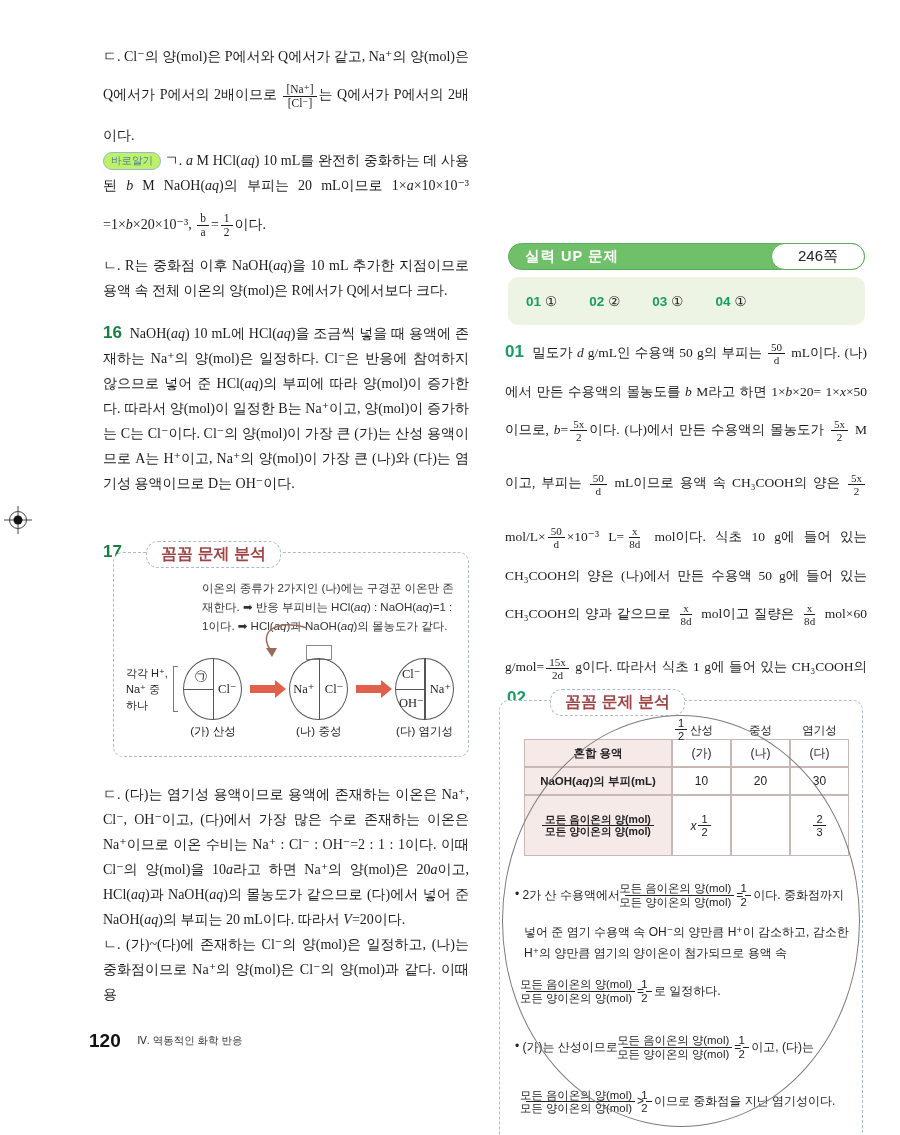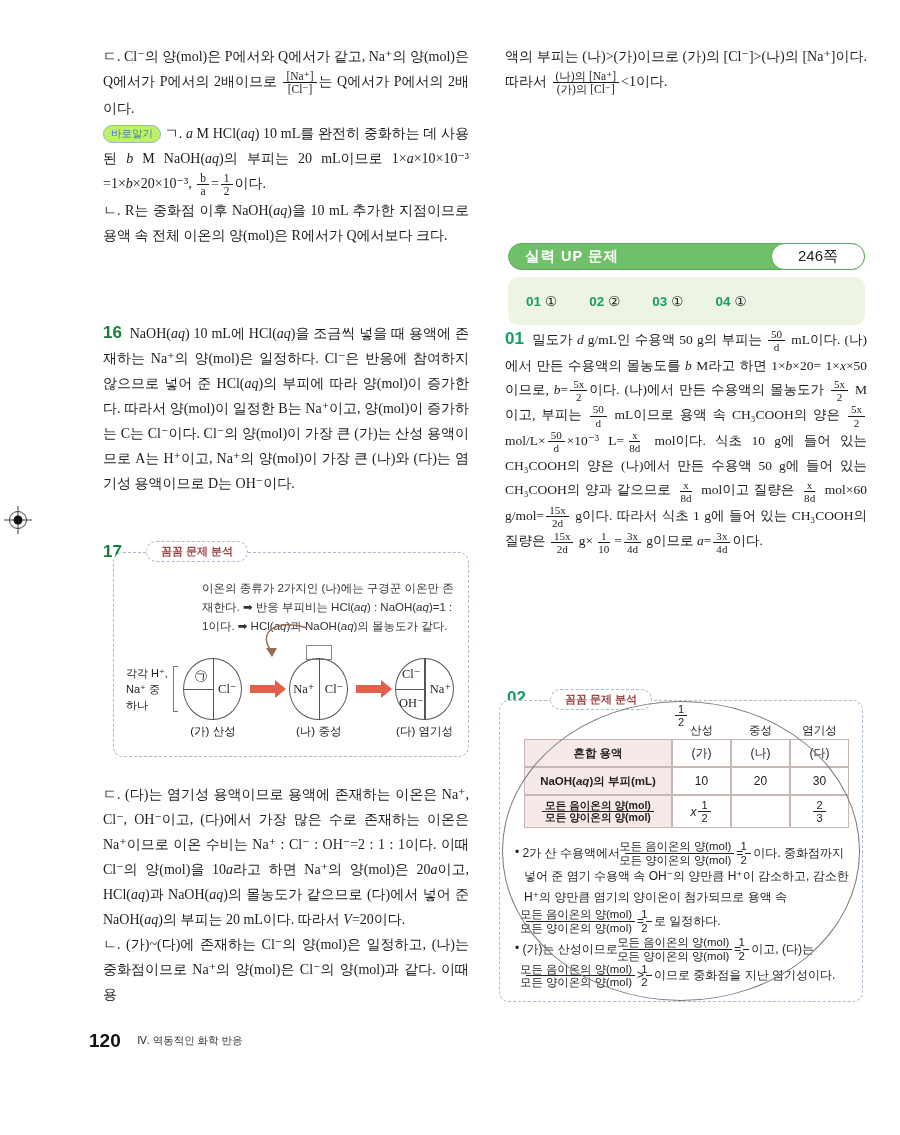--- a/index.html
+++ b/index.html
@@ -7,38 +7,38 @@
         font-family:"Liberation Serif","DejaVu Serif",serif;color:#1c1c1c;}
   .col{position:absolute;top:0;height:100%;}
   .col-left{left:103px;width:366px;}
   .col-right{left:505px;width:362px;}
   .block{position:absolute;left:0;right:0;}
   .body{margin:0;font-size:14px;line-height:25px;text-align:justify;}
   .body + .body{margin-top:0;}
   i{font-style:italic;}
   
   .frac{display:inline-flex;flex-direction:column;align-items:center;vertical-align:middle;
-        margin:0 2px;line-height:1.1;font-size:.82em;text-align:center;}
+        margin:14px 2px;line-height:1.1;font-size:.82em;text-align:center;}
   .frac .num{display:block;border-bottom:1px solid currentColor;padding:0 3px;}
   .frac .den{display:block;padding:0 3px;}
   .frac.circle{border:1px solid #7a7a7a;border-radius:50%;padding:1px 6px;}
   
   .pnum{font-family:"Liberation Sans","DejaVu Sans",sans-serif;font-weight:bold;font-size:17px;letter-spacing:0;}
   .pnum.red{color:#15803d;}
   .pnum.green{color:#169e60;}
   .pnum-abs{position:absolute;left:0;top:2px;}
   
   .badge{display:inline-block;font-family:"Liberation Sans","DejaVu Sans",sans-serif;font-size:10.5px;
          color:#4a7fb5;border:1px solid #96b7d9;border-radius:10px;padding:0px 7px 1px;line-height:15px;
          vertical-align:1px;background:#bef264;}
   
   .abox{position:relative;border:1.4px dashed #a9b9cf;border-radius:10px;background:#fff;
         padding:26px 12px 10px;}
   .atab{position:absolute;top:-12px;left:32px;border:1.4px dashed #a9b9cf;border-radius:12px;background:#fff;
-        font-family:"Liberation Sans","DejaVu Sans",sans-serif;font-weight:bold;font-size:11px;color:#a04545;
+        font-family:"Liberation Sans","DejaVu Sans",sans-serif;font-weight:bold;font-size:16px;color:#a04545;
         padding:2px 14px;}
   .callout{font-family:"Liberation Sans","DejaVu Sans",sans-serif;font-size:11.5px;line-height:19px;
            color:#333;margin-left:76px;}
   .bullets{margin-top:12px;}
   .bullet{margin:2px 0;font-family:"Liberation Sans","DejaVu Sans",sans-serif;font-size:12px;line-height:21px;
           padding-left:12px;text-indent:-9px;color:#222;}
   .abox .bullet .frac{font-size:.95em;}
   
   .diagram{position:relative;display:flex;align-items:center;margin:22px 0 26px;}
   .dnote{width:48px;font-family:"Liberation Sans","DejaVu Sans",sans-serif;font-size:11px;line-height:16px;color:#222;}
@@ -178,26 +178,20 @@
     </div>
 
     <div class="pagefooter" style="top:1030px">
       <span class="pageno">120</span>
       <span class="chapter">Ⅳ. 역동적인 화학 반응</span>
     </div>
   </div>
 
   <div class="col col-right">
 
-    <div class="block" style="top:44px">
-      <p class="body">액의 부피는 (나)&gt;(가)이므로 (가)의 [Cl⁻]&gt;(나)의 [Na⁺]이다. 따라서 <span class="frac">
-            <span class="num">(나)의 [Na⁺]</span>
-            <span class="den">(가)의 [Cl⁻]</span>
-          </span>&lt;1이다.</p>
-    </div>
 
     <div class="upheader" style="top:243px">
       <span class="uptitle">실력 UP 문제</span>
       <span class="upref-wrap">
           <span class="upref">246쪽</span>
         </span>
     </div>
 
     <div class="answers" style="top:277px">
       <span class="ansitem"><span class="ansno">01</span><span class="ansval">①</span></span>

